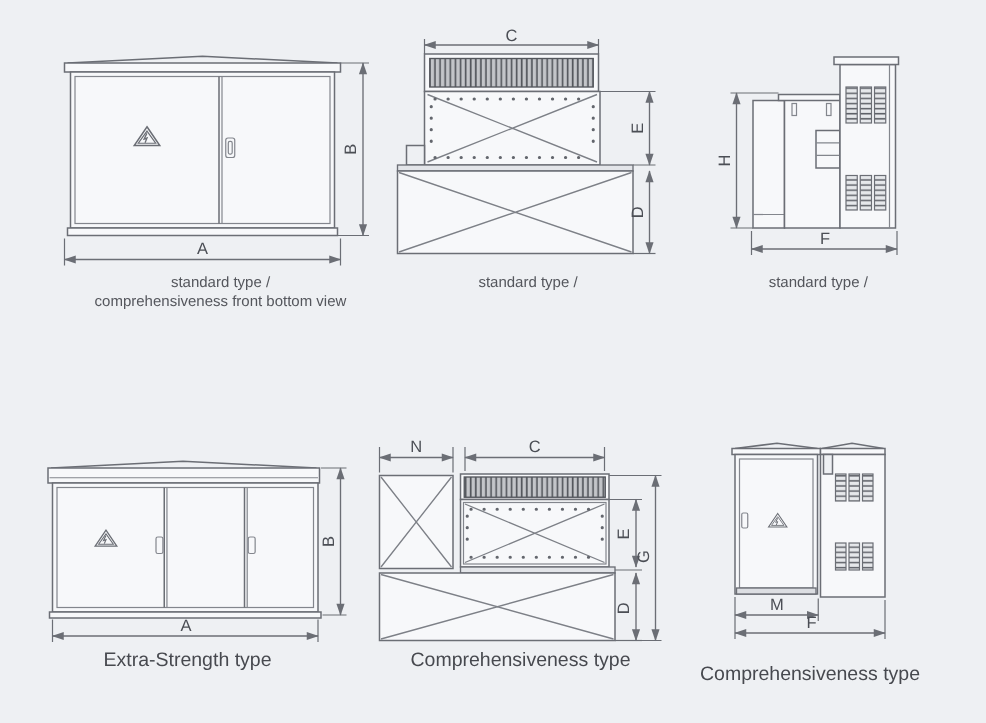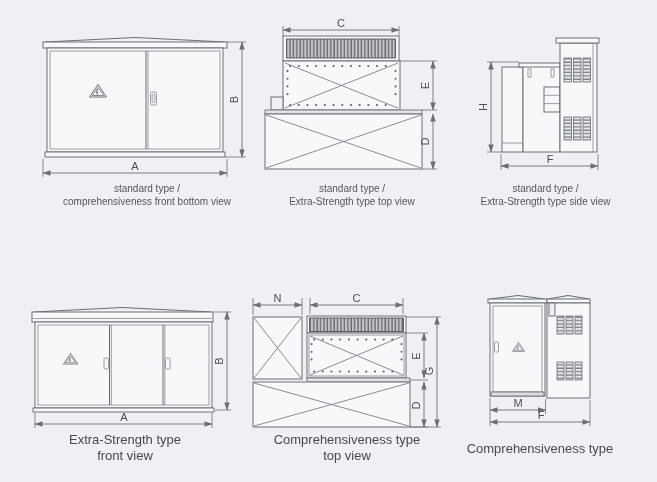--- a/index.html
+++ b/index.html
@@ -254,31 +254,27 @@
     </g>
   </g>
 </svg>
 
 <div class="caption caption-sm" style="left:27px;top:183px;width:240px;">
   <div>standard type /</div>
   <div>comprehensiveness front bottom view</div>
 </div>
 <div class="caption caption-sm" style="left:262px;top:183px;width:180px;">
   <div>standard type /</div>
-  <div>Extra-Strength type top view</div>
 </div>
 <div class="caption caption-sm" style="left:448px;top:183px;width:195px;">
   <div>standard type /</div>
-  <div>Extra-Strength type side view</div>
 </div>
 <div class="caption caption-lg" style="left:25px;top:432px;width:200px;">
   <div>Extra-Strength type</div>
-  <div>front view</div>
 </div>
 <div class="caption caption-lg" style="left:247px;top:432px;width:200px;">
   <div>Comprehensiveness type</div>
-  <div>top view</div>
 </div>
 <div class="caption caption-lg" style="left:440px;top:441px;width:200px;">
   <div>Comprehensiveness type</div>
 </div>
 
 </div>
 
 </body></html>

